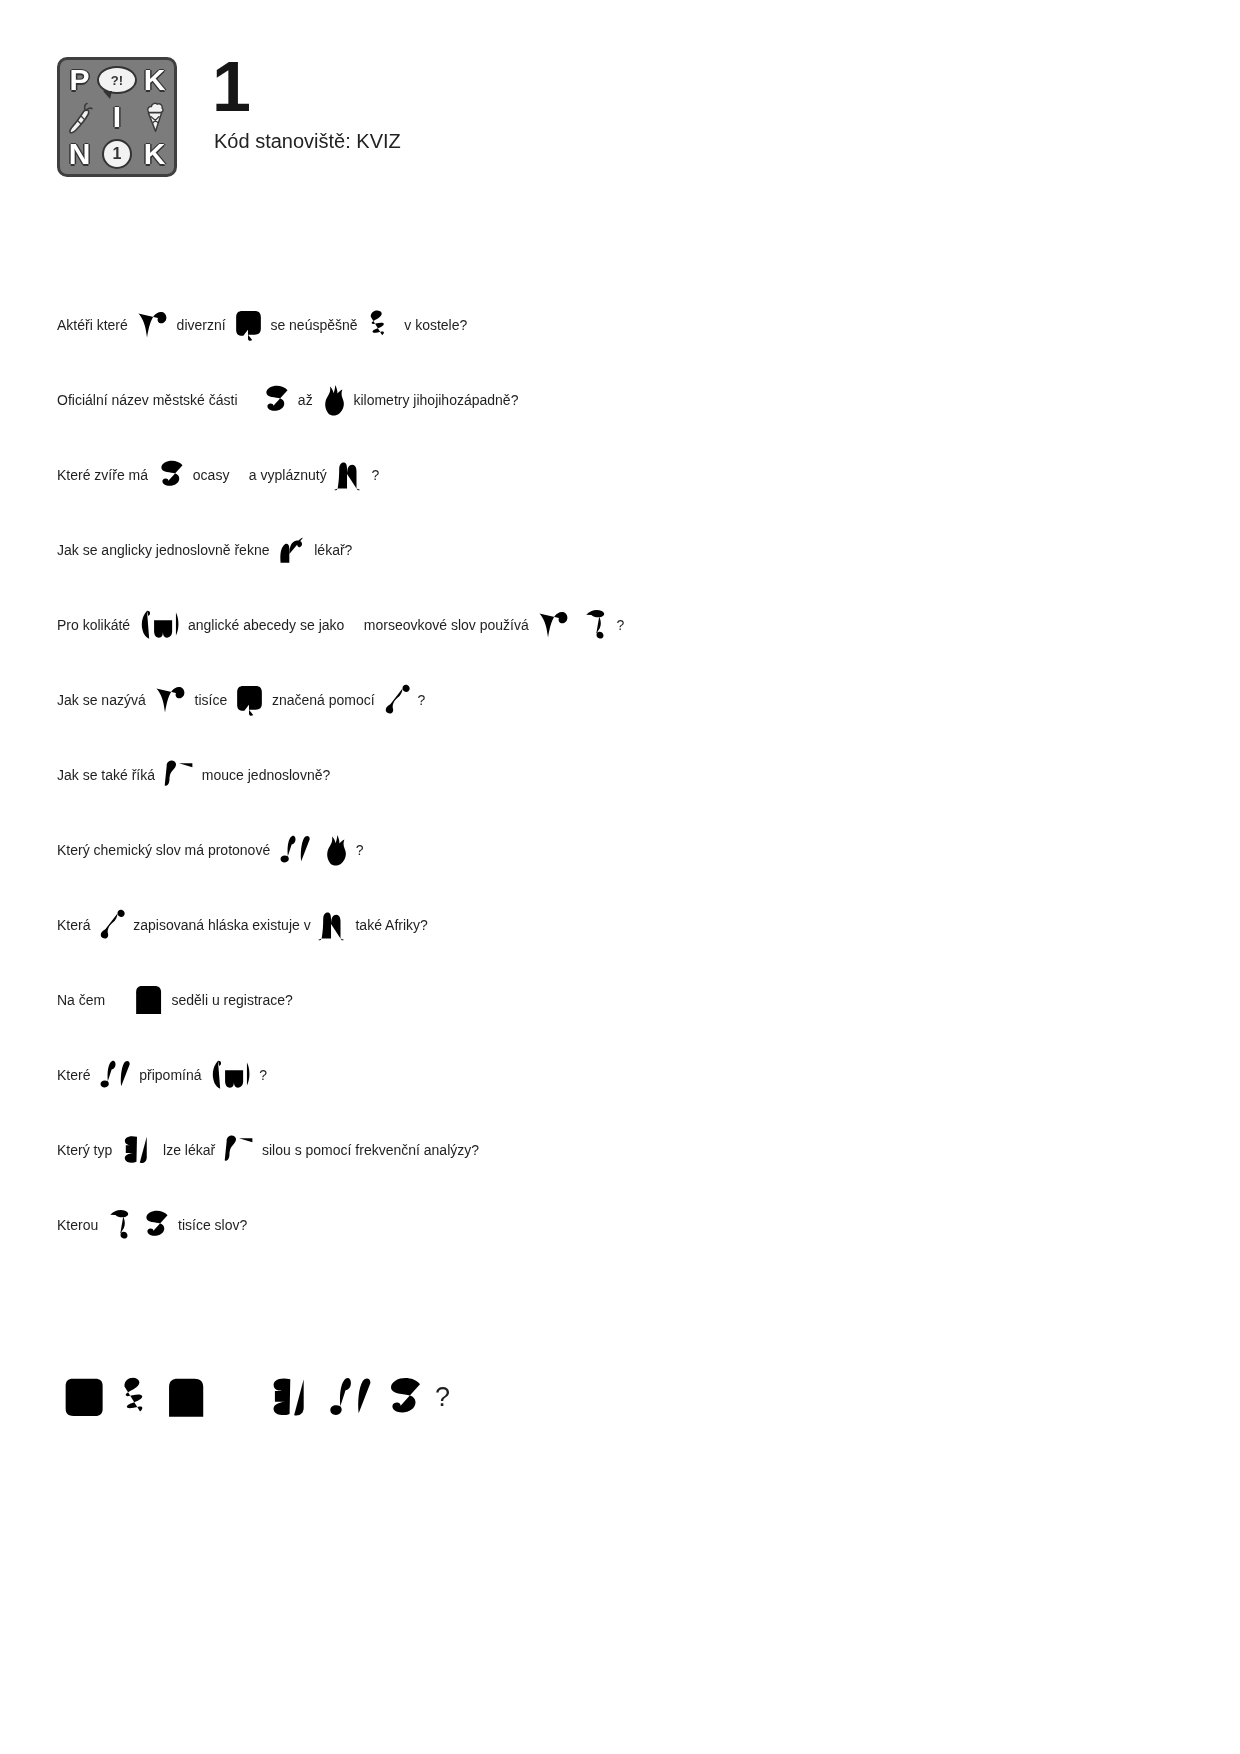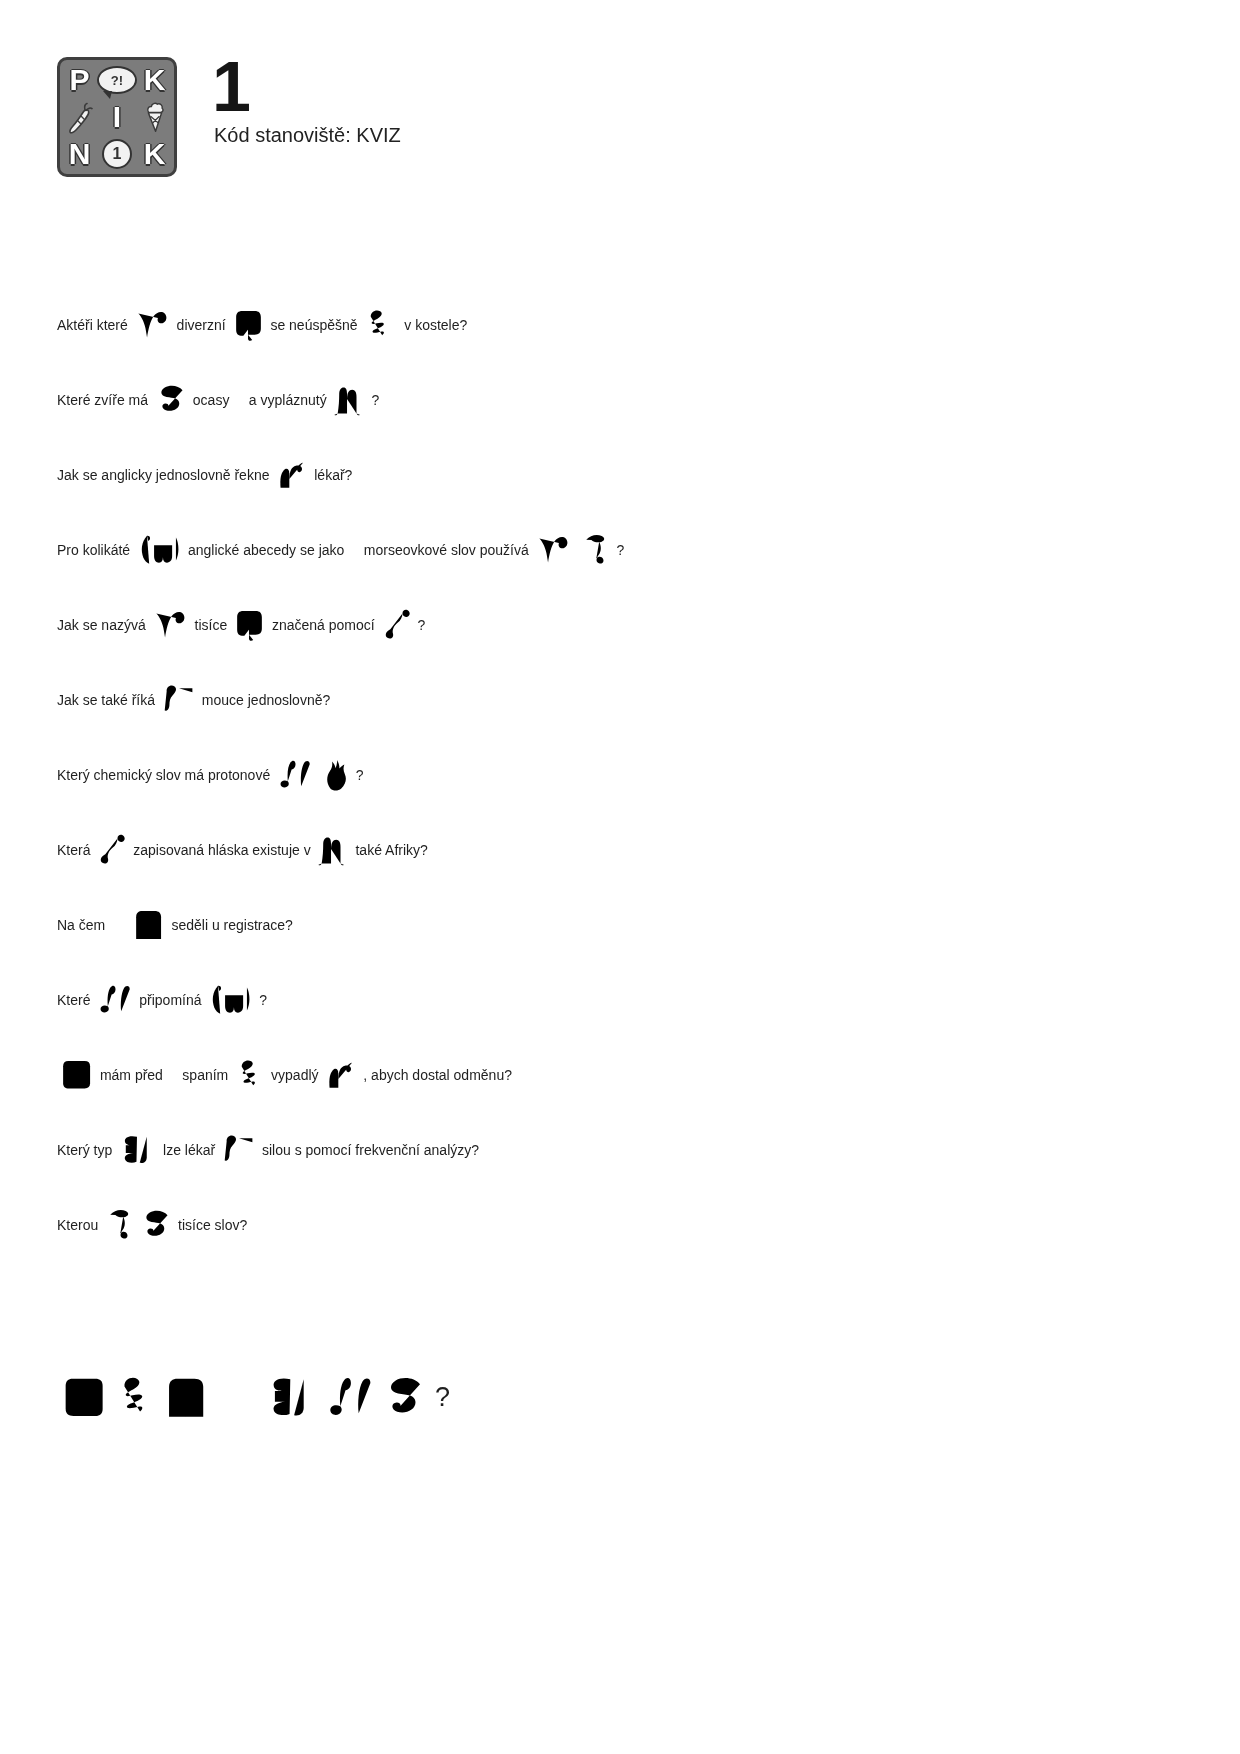--- a/index.html
+++ b/index.html
@@ -30,21 +30,21 @@
   .logo .circle1{
     width:26px;height:26px;background:#f2f2f2;border:2px solid #333;border-radius:50%;
     display:flex;align-items:center;justify-content:center;font-weight:bold;font-size:16px;color:#333;
   }
   .logo svg.logo-ic{display:block;}
   
   .big-number{
     position:absolute;left:212px;top:52px;font-size:70px;font-weight:bold;color:#161616;line-height:1;
   }
   .station-code{
-    position:absolute;left:214px;top:124px;font-size:20px;color:#222222;
+    position:absolute;left:214px;top:130px;font-size:20px;color:#222222;
   }
   
   .questions{position:absolute;left:57px;top:287px;width:1140px;}
   .q-line{height:75px;display:flex;align-items:center;white-space:pre;}
   .q-line .qt{font-size:14px;color:#1f1f1f;white-space:pre;}
   .glyph{display:block;margin:0 2px;}
   
   .cipher-line{position:absolute;left:57px;top:1352px;height:90px;display:flex;align-items:center;}
   .cipher-word{display:flex;align-items:center;}
   .cipher-word + .cipher-word{margin-left:48px;}
@@ -153,20 +153,25 @@
 <div class="station-code">Kód stanoviště: KVIZ</div>
 
 <div class="questions" id="question-list">
     <div class="q-line"><span class="qt">Aktéři které </span><svg class="glyph" height="35" width="37" viewBox="0 0 34 32">
         <use href="#g-ram-horn"></use>
       </svg><span class="qt"> diverzní </span><svg class="glyph" height="35" width="33" viewBox="0 0 32 34">
         <use href="#g-boxed-hook"></use>
       </svg><span class="qt"> se neúspěšně </span><svg class="glyph" height="35" width="31" viewBox="0 0 30 34">
         <use href="#g-s-zigzag"></use>
       </svg><span class="qt">  v kostele?</span></div>
+    <div class="q-line"><span class="qt">Oficiální název městské části     </span><svg class="glyph" height="35" width="33" viewBox="0 0 30 32">
+        <use href="#g-s-loop"></use>
+      </svg><span class="qt"> až </span><svg class="glyph" height="35" width="29" viewBox="0 0 28 34">
+        <use href="#g-tulip"></use>
+      </svg><span class="qt"> kilometry jihojihozápadně?</span></div>
     <div class="q-line"><span class="qt">Které zvíře má </span><svg class="glyph" height="35" width="33" viewBox="0 0 30 32">
         <use href="#g-s-loop"></use>
       </svg><span class="qt"> ocasy     a vypláznutý </span><svg class="glyph" height="35" width="33" viewBox="0 0 32 34">
         <use href="#g-m-arches"></use>
       </svg><span class="qt"> ?</span></div>
     <div class="q-line"><span class="qt">Jak se anglicky jednoslovně řekne </span><svg class="glyph" height="35" width="33" viewBox="0 0 30 32">
         <use href="#g-n-swirl"></use>
       </svg><span class="qt"> lékař?</span></div>
     <div class="q-line"><span class="qt">Pro kolikáté </span><svg class="glyph" height="35" width="46" viewBox="0 0 42 32">
         <use href="#g-omega-parens"></use>
@@ -196,27 +201,20 @@
         <use href="#g-m-arches"></use>
       </svg><span class="qt"> také Afriky?</span></div>
     <div class="q-line"><span class="qt">Na čem      </span><svg class="glyph" height="35" width="35" viewBox="0 0 34 34">
         <use href="#g-chair-loop"></use>
       </svg><span class="qt"> seděli u registrace?</span></div>
     <div class="q-line"><span class="qt">Které </span><svg class="glyph" height="35" width="37" viewBox="0 0 36 34">
         <use href="#g-beta-esh"></use>
       </svg><span class="qt"> připomíná </span><svg class="glyph" height="35" width="46" viewBox="0 0 42 32">
         <use href="#g-omega-parens"></use>
       </svg><span class="qt"> ?</span></div>
-    <div class="q-line"><svg class="glyph" height="35" width="35" viewBox="0 0 34 34">
-        <use href="#g-spiral-square"></use>
-      </svg><span class="qt"> mám před     spaním </span><svg class="glyph" height="35" width="31" viewBox="0 0 30 34">
-        <use href="#g-s-zigzag"></use>
-      </svg><span class="qt"> vypadlý </span><svg class="glyph" height="35" width="33" viewBox="0 0 30 32">
-        <use href="#g-n-swirl"></use>
-      </svg><span class="qt"> , abych dostal odměnu?</span></div>
     <div class="q-line"><span class="qt">Který typ </span><svg class="glyph" height="35" width="39" viewBox="0 0 38 34">
         <use href="#g-angular-s-j"></use>
       </svg><span class="qt"> lze lékař </span><svg class="glyph" height="35" width="35" viewBox="0 0 34 34">
         <use href="#g-two-gamma"></use>
       </svg><span class="qt"> silou s pomocí frekvenční analýzy?</span></div>
     <div class="q-line"><span class="qt">Kterou </span><svg class="glyph" height="35" width="31" viewBox="0 0 30 34">
         <use href="#g-flag-hook"></use>
       </svg><svg class="glyph" height="35" width="33" viewBox="0 0 30 32">
         <use href="#g-s-loop"></use>
       </svg><span class="qt"> tisíce slov?</span></div>

